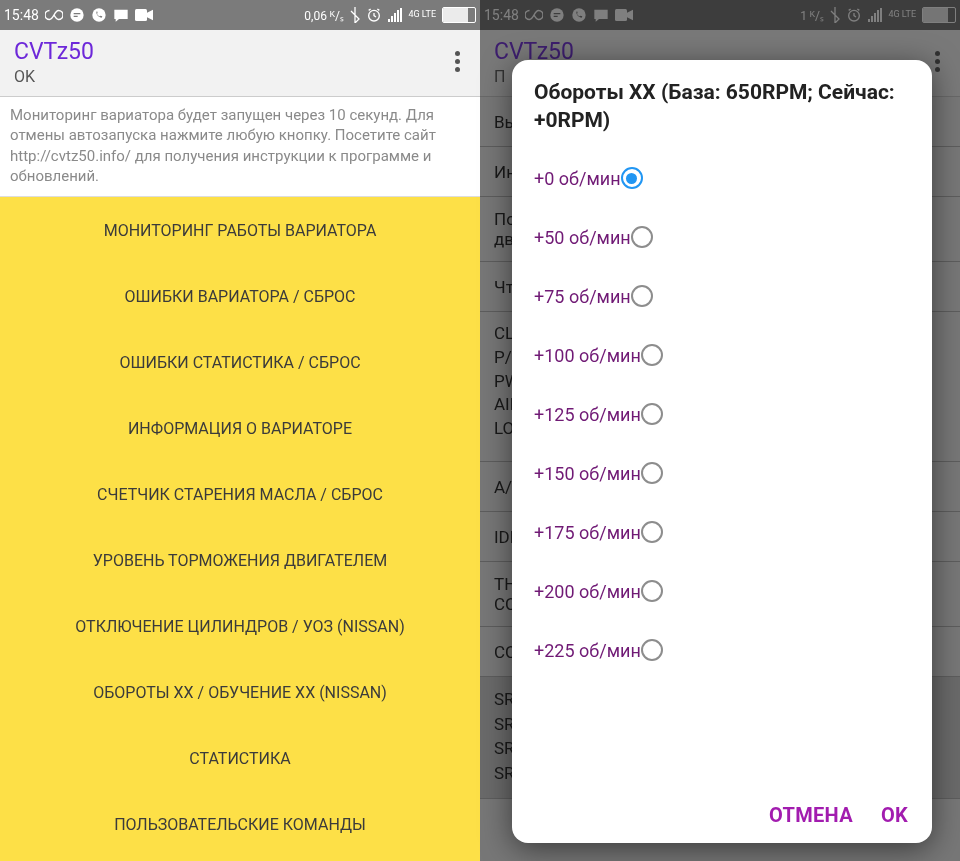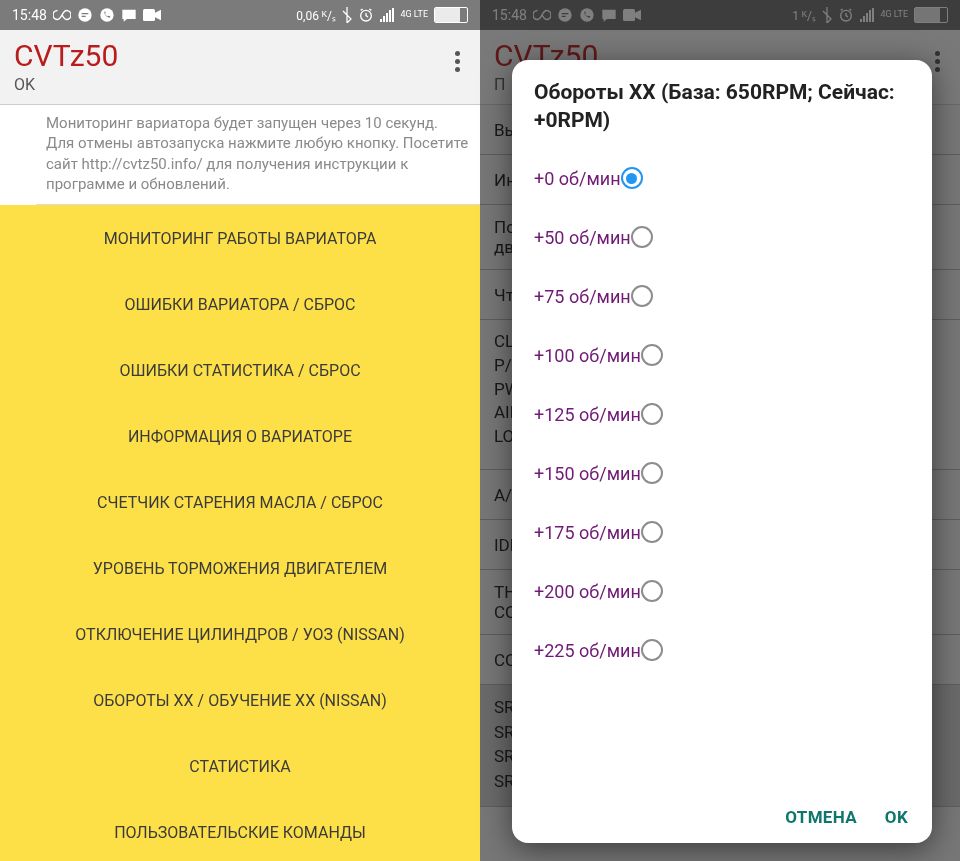--- a/index.html
+++ b/index.html
@@ -20,21 +20,21 @@
     position: relative;
   }
   
   .status-bar {
     height: 30px;
     background: #7b7b7b;
     color: #fff;
     display: flex;
     align-items: center;
     font-size: 14px;
-    padding: 0 12px;
+    padding: 0 4px;
     gap: 12px;
   }
   .status-left { display: flex; align-items: center; gap: 6px; flex: 1; }
   .status-right { display: flex; align-items: center; gap: 6px; }
   .status-bar svg { display: block; }
   .status-text { font-size: 12px; }
   .battery-box {
     width: 34px; height: 16px;
     border: 1.5px solid #fff;
     border-radius: 2px;
@@ -78,36 +78,35 @@
   
   .app-bar {
     background: #f2f2f2;
     border-bottom: 1px solid #ccc;
     padding: 8px 14px 10px 14px;
     display: flex;
     align-items: flex-start;
     justify-content: space-between;
   }
   .app-titles { display:flex; flex-direction:column; }
-  .app-title { font-size: 30px; color:#b91c1c; font-weight:400; }
+  .app-title { font-size: 23px; color:#6d28d9; font-weight:400; }
   .app-subtitle { font-size: 16px; color:#555; margin-top:2px; }
   .overflow-dots { padding:10px 6px; cursor:pointer; }
   .overflow-dots div {
     width:5px; height:5px; background:#555; border-radius:50%;
     margin:3px 0;
   }
 
   
   .info-text {
     font-size: 15px;
     color:#8a8a8a;
     padding:8px 10px 10px 10px;
     line-height:1.35;
     border-bottom:1px solid #ddd;
-    margin-left:36px;
   }
   .menu-list {
     flex:1;
     background:#fde047;
     overflow:hidden;
   }
   .menu-item {
     height:66px;
     display:flex;
     align-items:center;
@@ -194,23 +193,23 @@
     content:"";
     width:11px; height:11px;
     background:#2196f3;
     border-radius:50%;
   }
   .dialog-actions {
     display:flex;
     justify-content:flex-end;
     gap:28px;
     padding:14px 24px 16px 24px;
-    font-size:17px;
+    font-size:20px;
     font-weight:700;
-    color:#0f766e;
+    color:#a21caf;
   }
   .dialog-btn { cursor:pointer; letter-spacing:0.3px; }
 </style>
 </head>
 <body>
 
 <div class="phone">
 
   <div class="status-bar">
     <div class="status-left">

